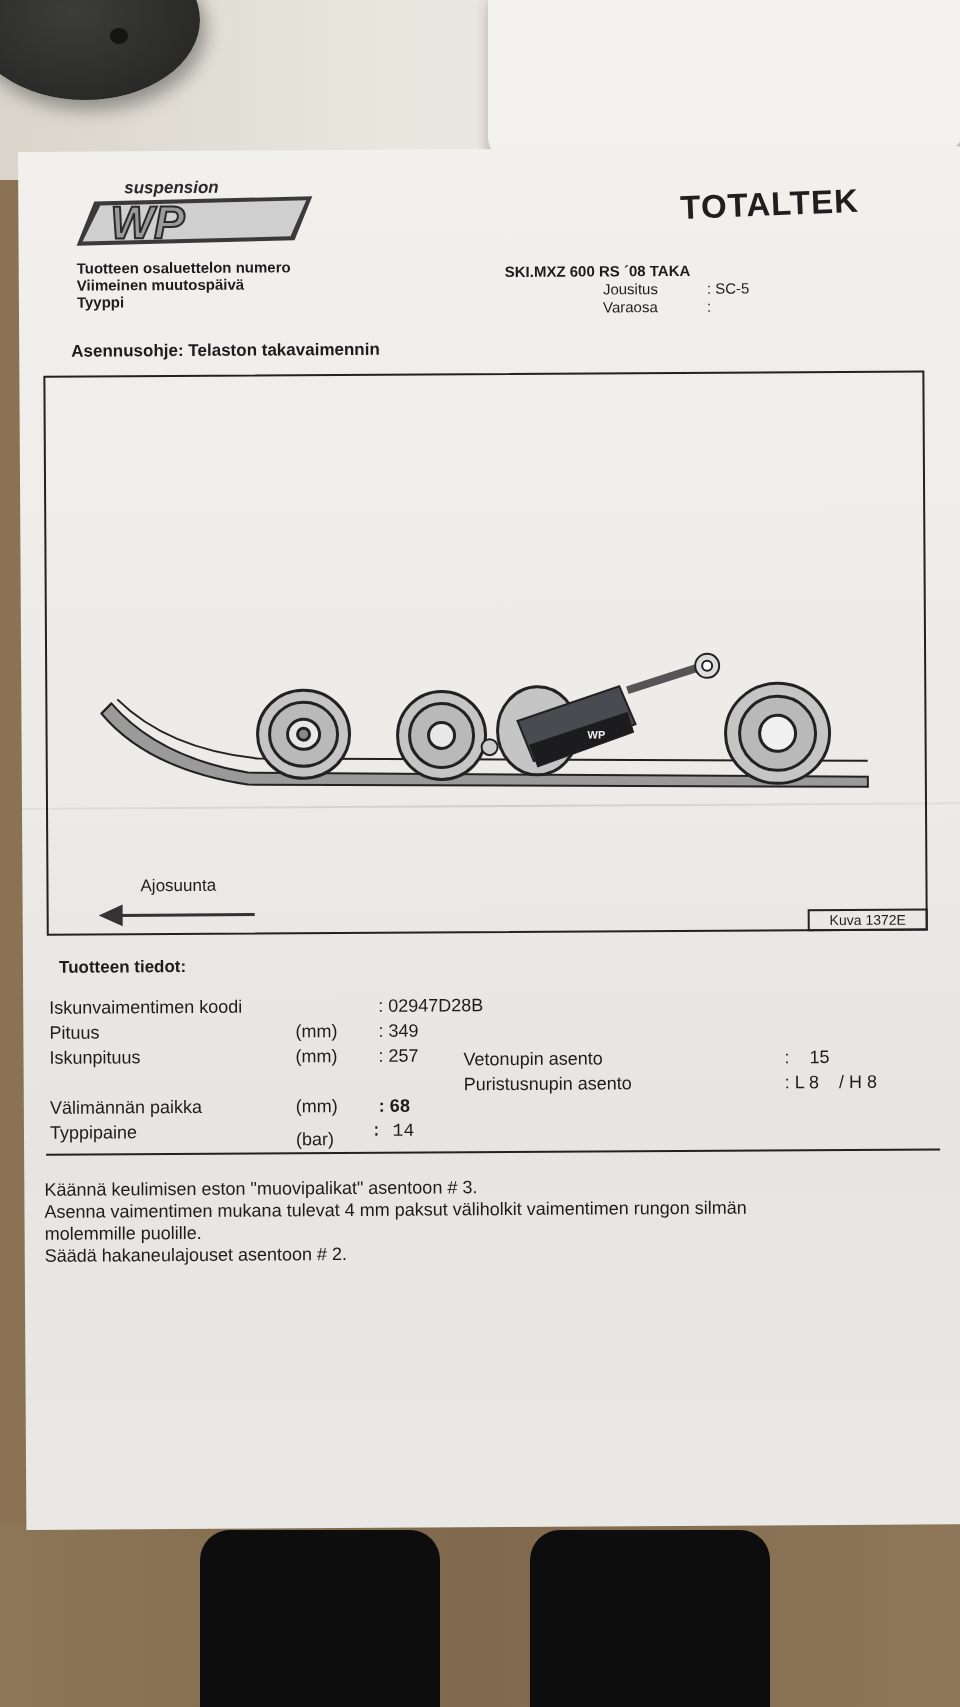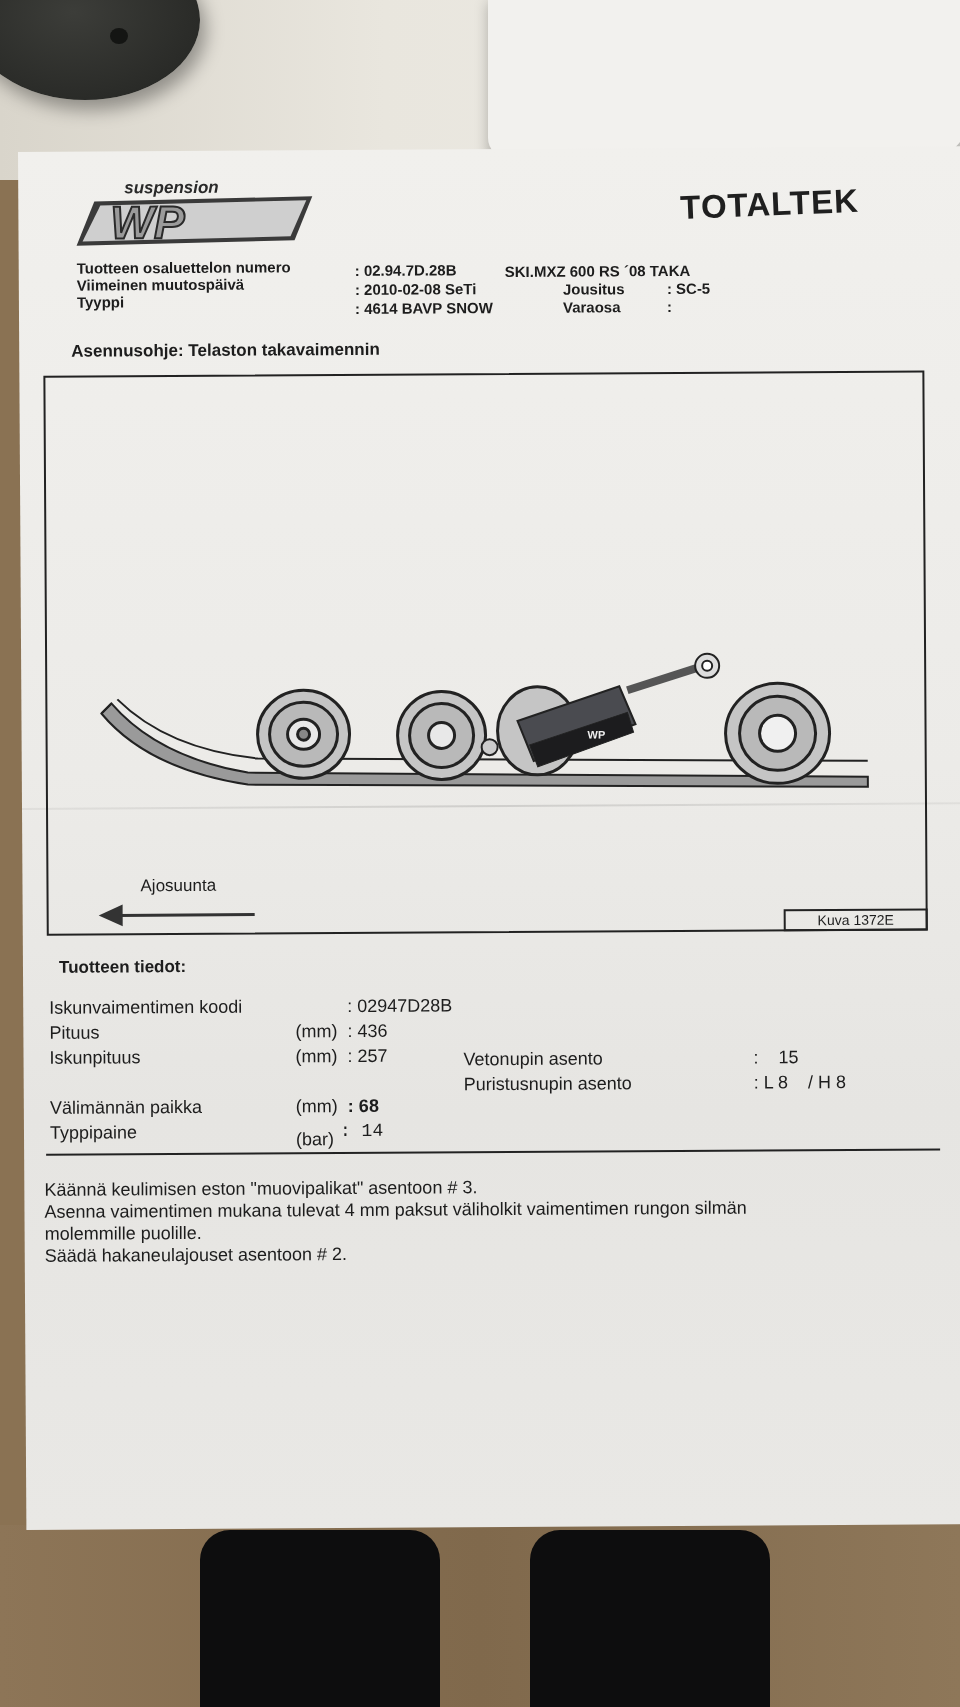--- a/index.html
+++ b/index.html
@@ -31,37 +31,37 @@
   .fold { position:absolute; left:0; top:656px; width:100%; height:2px;
     background:linear-gradient(90deg,rgba(0,0,0,.05),rgba(0,0,0,.12),rgba(0,0,0,.05)); }
 
   .logo { position:absolute; left:56px; top:28px; width:248px; height:70px; }
   .brand { position:absolute; left:662px; top:38px; font-size:33px; font-weight:bold; letter-spacing:1px;
     transform:rotate(-2deg); color:#1f1f1f; }
 
   .hdr-labels { position:absolute; left:58px; top:108px; font-size:15px; font-weight:bold; line-height:17px; }
   .hdr-values { position:absolute; left:336px; top:111px; font-size:15px; font-weight:bold; line-height:19px; }
   .hdr-model { position:absolute; left:486px; top:114px; font-size:15px; font-weight:bold; }
-  .hdr-kv { position:absolute; left:544px; top:132px; font-size:15px; font-weight:bold; line-height:18px; }
+  .hdr-kv { position:absolute; left:584px; top:132px; font-size:15px; font-weight:normal; line-height:18px; }
   .hdr-kv .row { display:flex; }
   .hdr-kv .k { width:104px; }
 
   .section-title { position:absolute; left:52px; top:190px; font-size:17px; font-weight:bold; }
 
   .figure { position:absolute; left:24px; top:224px; width:881px; height:560px; border:2px solid #222; box-sizing:border-box; }
   .figure svg { position:absolute; left:0; top:0; }
   .direction-label { position:absolute; left:92px; top:492px; font-size:17px;margin-top:7px; }
-  .fig-caption { position:absolute; right:-2px; bottom:-2px; width:144px; height:22px; border:2px solid #222;
+  .fig-caption { position:absolute; right:-2px; bottom:-2px; width:120px; height:22px; border:2px solid #222;
     box-sizing:border-box; font-size:14px; text-align:center; line-height:19px; }
 
   .info-title { position:absolute; left:36px; top:806px; font-size:17px; font-weight:bold; }
   .spec { position:absolute; font-size:18px; line-height:20px; }
   .spec .label { position:absolute; left:0; white-space:nowrap; }
   .spec .unit { position:absolute; white-space:nowrap; }
-  .spec .val { position:absolute; white-space:nowrap; }
+  .spec .val { position:absolute; white-space:nowrap;margin-left:31px; }
 
   .rule { position:absolute; left:22px; top:1002px; width:894px; height:2px; background:#222; }
   .notes { position:absolute; left:20px; top:1028px; font-size:18px; line-height:21px; }
   .notes div { margin-bottom:1px; }
 </style>
 </head>
 <body>
 
 <div class="bg-top"></div>
 <div class="bg-knob"></div>
@@ -81,25 +81,20 @@
       <text x="36" y="59" font-family="Liberation Sans, sans-serif" font-size="46" font-weight="bold" font-style="italic" fill="#9a9a9a" stroke="#2a2a2a" stroke-width="2">WP</text>
     </svg>
   </div>
 
   <div class="brand">TOTALTEK</div>
 
   <div class="hdr-labels">
     <div>Tuotteen osaluettelon numero</div>
     <div>Viimeinen muutospäivä</div>
     <div>Tyyppi</div>
-  </div>
-  <div class="hdr-values">
-    <div>: 02.94.7D.28B</div>
-    <div>: 2010-02-08 SeTi</div>
-    <div>: 4614 BAVP SNOW</div>
   </div>
   <div class="hdr-model">SKI.MXZ 600 RS ´08 TAKA</div>
   <div class="hdr-kv">
     <div class="row">
         <span class="k">Jousitus</span>
         <span>: SC-5</span>
       </div>
     <div class="row">
         <span class="k">Varaosa</span>
         <span>:</span>
@@ -156,21 +151,21 @@
 
   <div class="info-title">Tuotteen tiedot:</div>
 
   <div class="spec" style="left:26px;top:846px;">
     <span class="label">Iskunvaimentimen koodi</span>
     <span class="val" style="left:298px;">: 02947D28B</span>
   </div>
   <div class="spec" style="left:26px;top:871px;">
     <span class="label">Pituus</span>
     <span class="unit" style="left:246px;">(mm)</span>
-    <span class="val" style="left:298px;">: 436</span>
+    <span class="val" style="left:298px;">: 349</span>
   </div>
   <div class="spec" style="left:26px;top:896px;">
     <span class="label">Iskunpituus</span>
     <span class="unit" style="left:246px;">(mm)</span>
     <span class="val" style="left:298px;">: 257</span>
   </div>
   <div class="spec" style="left:26px;top:946px;">
     <span class="label">Välimännän paikka</span>
     <span class="unit" style="left:246px;">(mm)</span>
     <span class="val" style="left:298px;font-weight:bold;">: 68</span>

